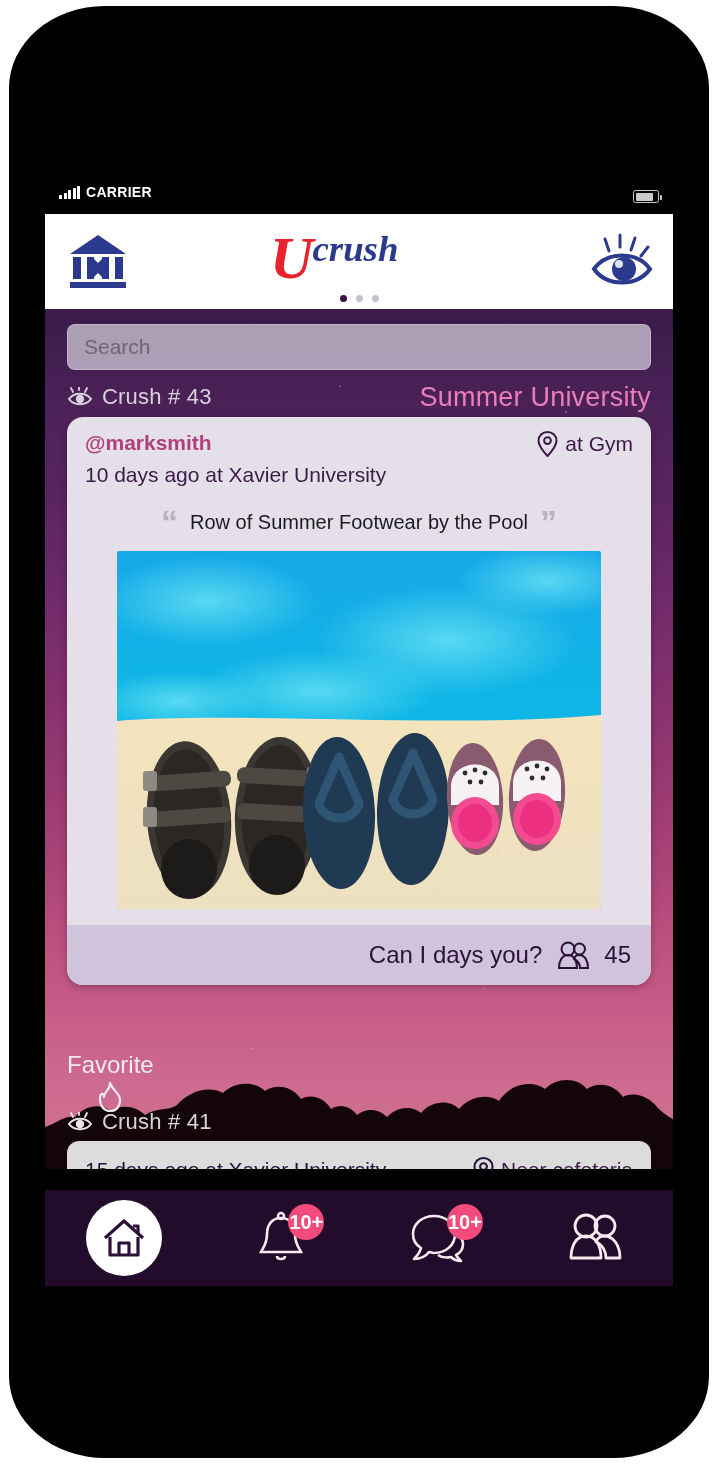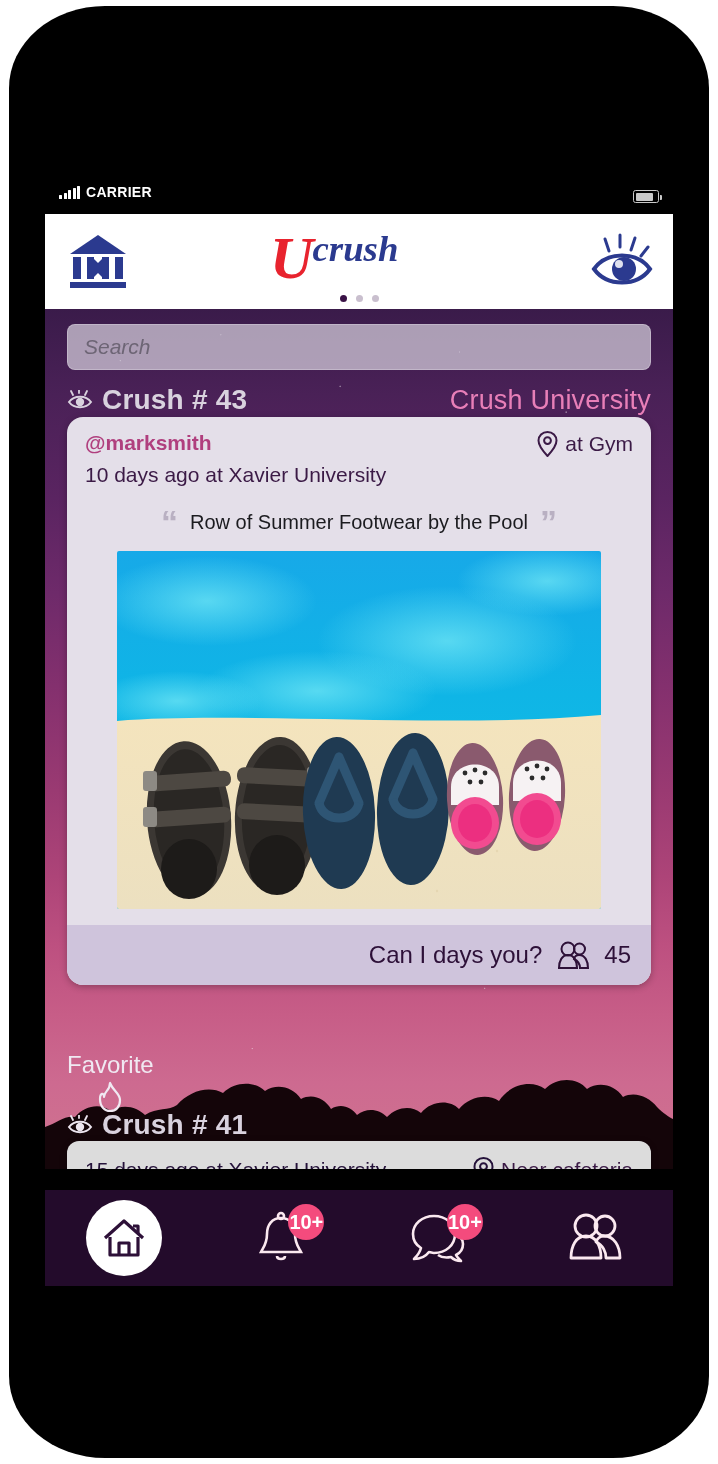--- a/index.html
+++ b/index.html
@@ -87,25 +87,25 @@
   }
   .treeline{position:absolute;left:0;right:0;bottom:0;height:150px;}
 
   
   .searchbar{
     position:absolute;left:22px;top:15px;width:584px;height:46px;
     background:rgba(215,208,222,.72);border-radius:8px;box-sizing:border-box;
     border:1px solid rgba(255,255,255,.25);
     display:flex;align-items:center;padding:0 16px;
   }
-  .searchbar .ph{color:#6d6575;font-size:21px;font-style:italic;}
+  .searchbar .ph{color:#6d6575;font-size:21px;}
 
   
   .crush-row{position:absolute;left:22px;width:584px;display:flex;align-items:center;gap:9px;}
-  .crush-row .lbl{color:#d9d2de;font-size:28px;font-weight:bold;letter-spacing:.2px;}
+  .crush-row .lbl{color:#d9d2de;font-size:22px;font-weight:normal;letter-spacing:.2px;}
   .uni-name{position:absolute;right:0;color:#e87fb8;font-size:27px;letter-spacing:.2px;}
 
   
   .card{
     position:absolute;left:22px;width:584px;background:#e4dfe9;border-radius:16px;
     box-shadow:0 2px 7px rgba(0,0,0,.28);overflow:hidden;
   }
   .card-inner{padding:14px 18px 0 18px;}
   .card-top{display:flex;justify-content:space-between;align-items:flex-start;}
   .handle{color:#b03f7e;font-size:21px;font-weight:bold;}
@@ -230,21 +230,21 @@
         <svg width="26" height="20" viewBox="0 0 26 20">
           <g stroke="#d9d2de" stroke-width="1.8" fill="none" stroke-linecap="round">
             <line x1="6" y1="5" x2="4" y2="1"></line>
             <line x1="12" y1="3" x2="12" y2="0"></line>
             <line x1="18" y1="5" x2="20" y2="1"></line>
           </g>
           <path d="M2 12 C7 5, 19 5, 24 12 C19 19, 7 19, 2 12 Z" fill="none" stroke="#d9d2de" stroke-width="2"></path>
           <circle cx="13" cy="12" r="4.2" fill="#d9d2de"></circle>
         </svg>
         <span class="lbl">Crush # 43</span>
-        <span class="uni-name">Crush University</span>
+        <span class="uni-name">Summer University</span>
       </div>
 
       <div class="card" style="top:108px;">
         <div class="card-inner">
           <div class="card-top">
             <span class="handle">@marksmith</span>
             <span class="loc">
               <svg width="21" height="26" viewBox="0 0 21 26">
                 <path d="M10.5 1 C5.3 1 1.5 4.9 1.5 9.6 C1.5 15.5 10.5 25 10.5 25
                          C10.5 25 19.5 15.5 19.5 9.6 C19.5 4.9 15.7 1 10.5 1 Z" fill="none" stroke="#3b1a46" stroke-width="2"></path>

